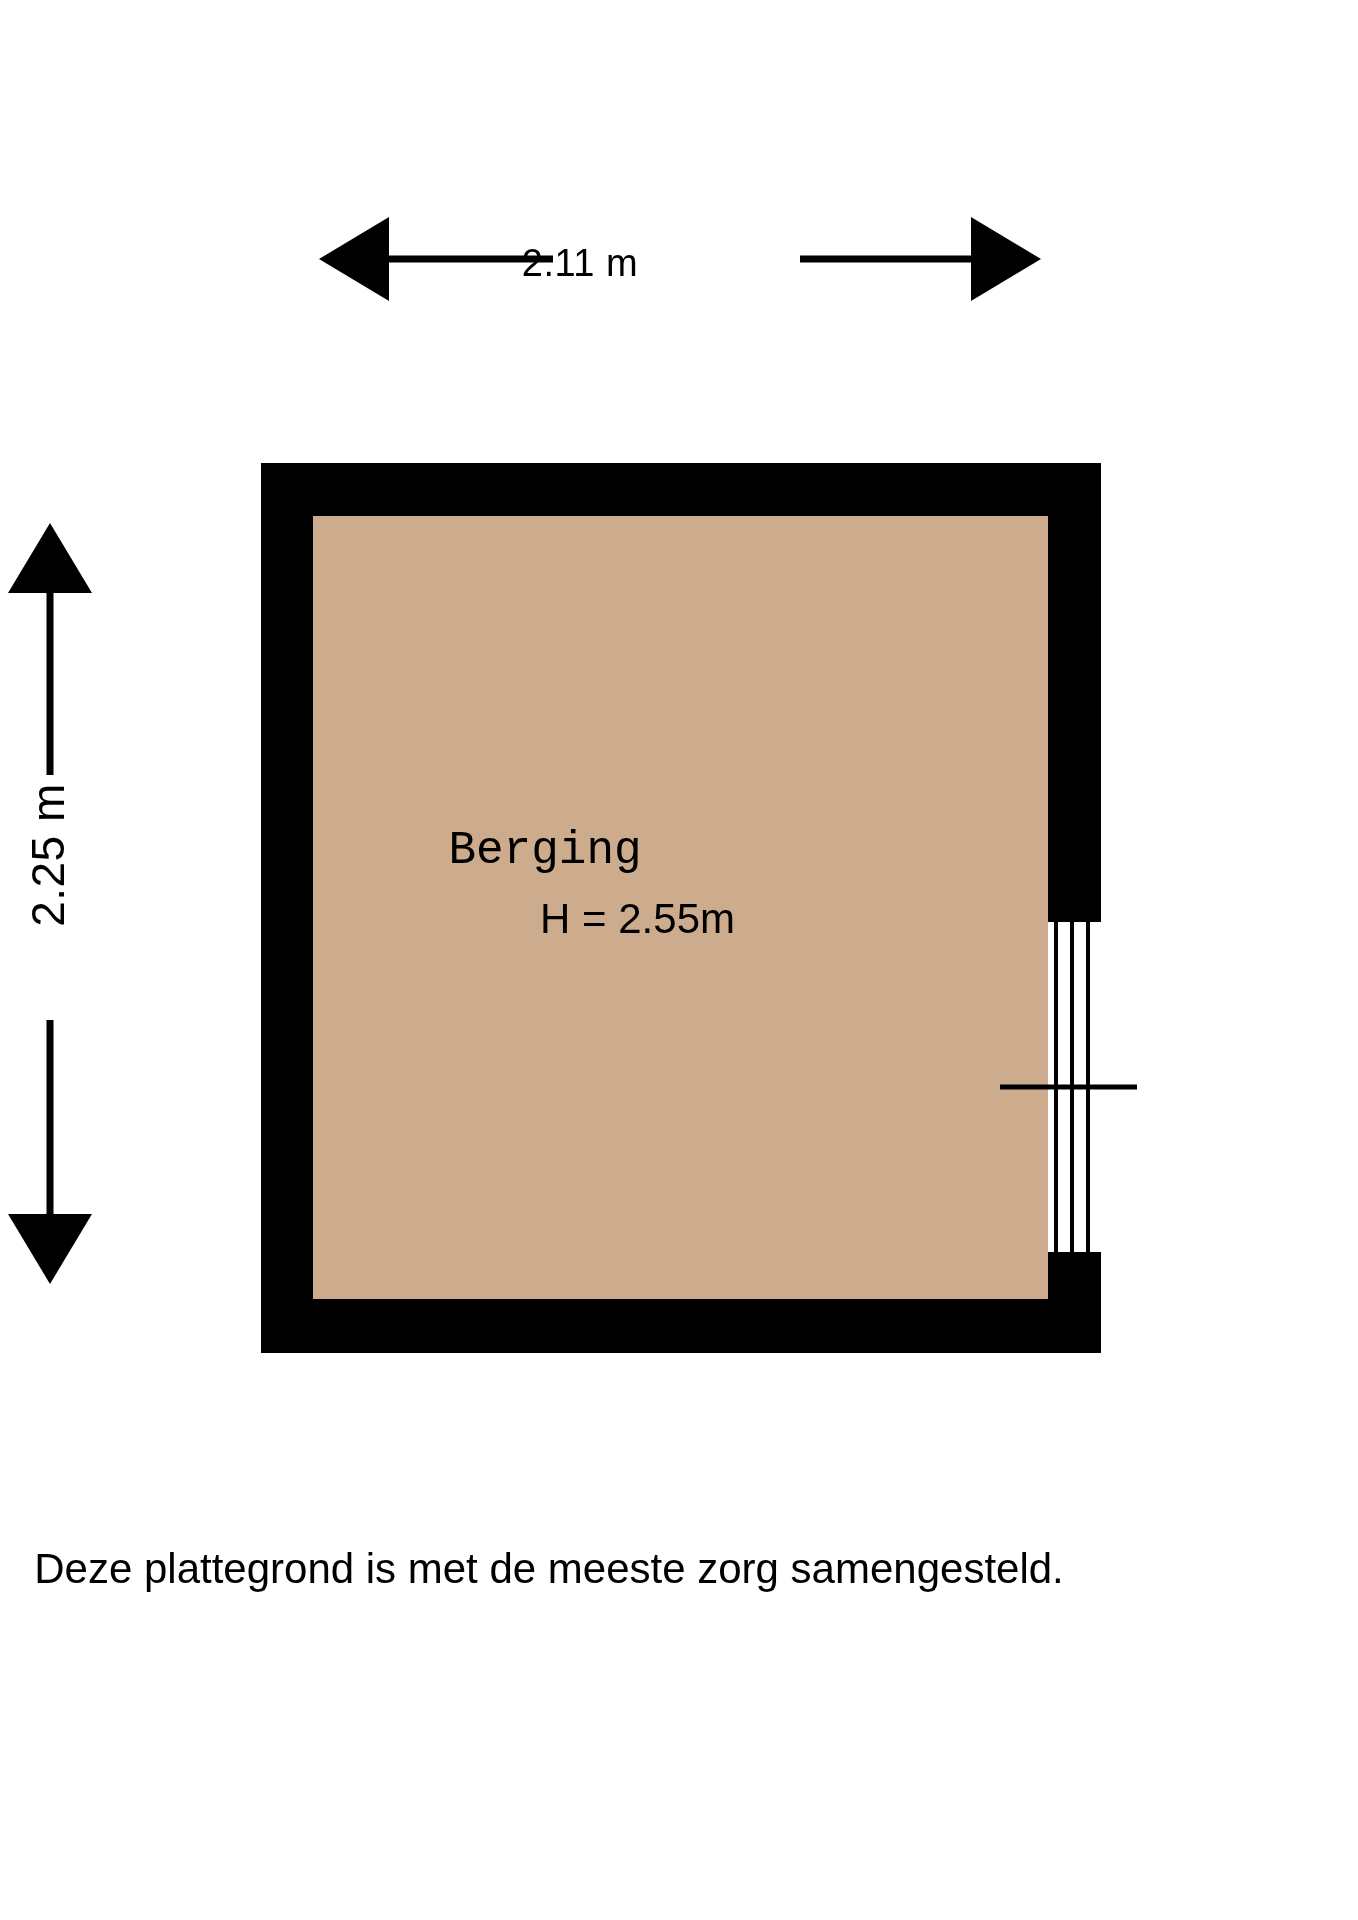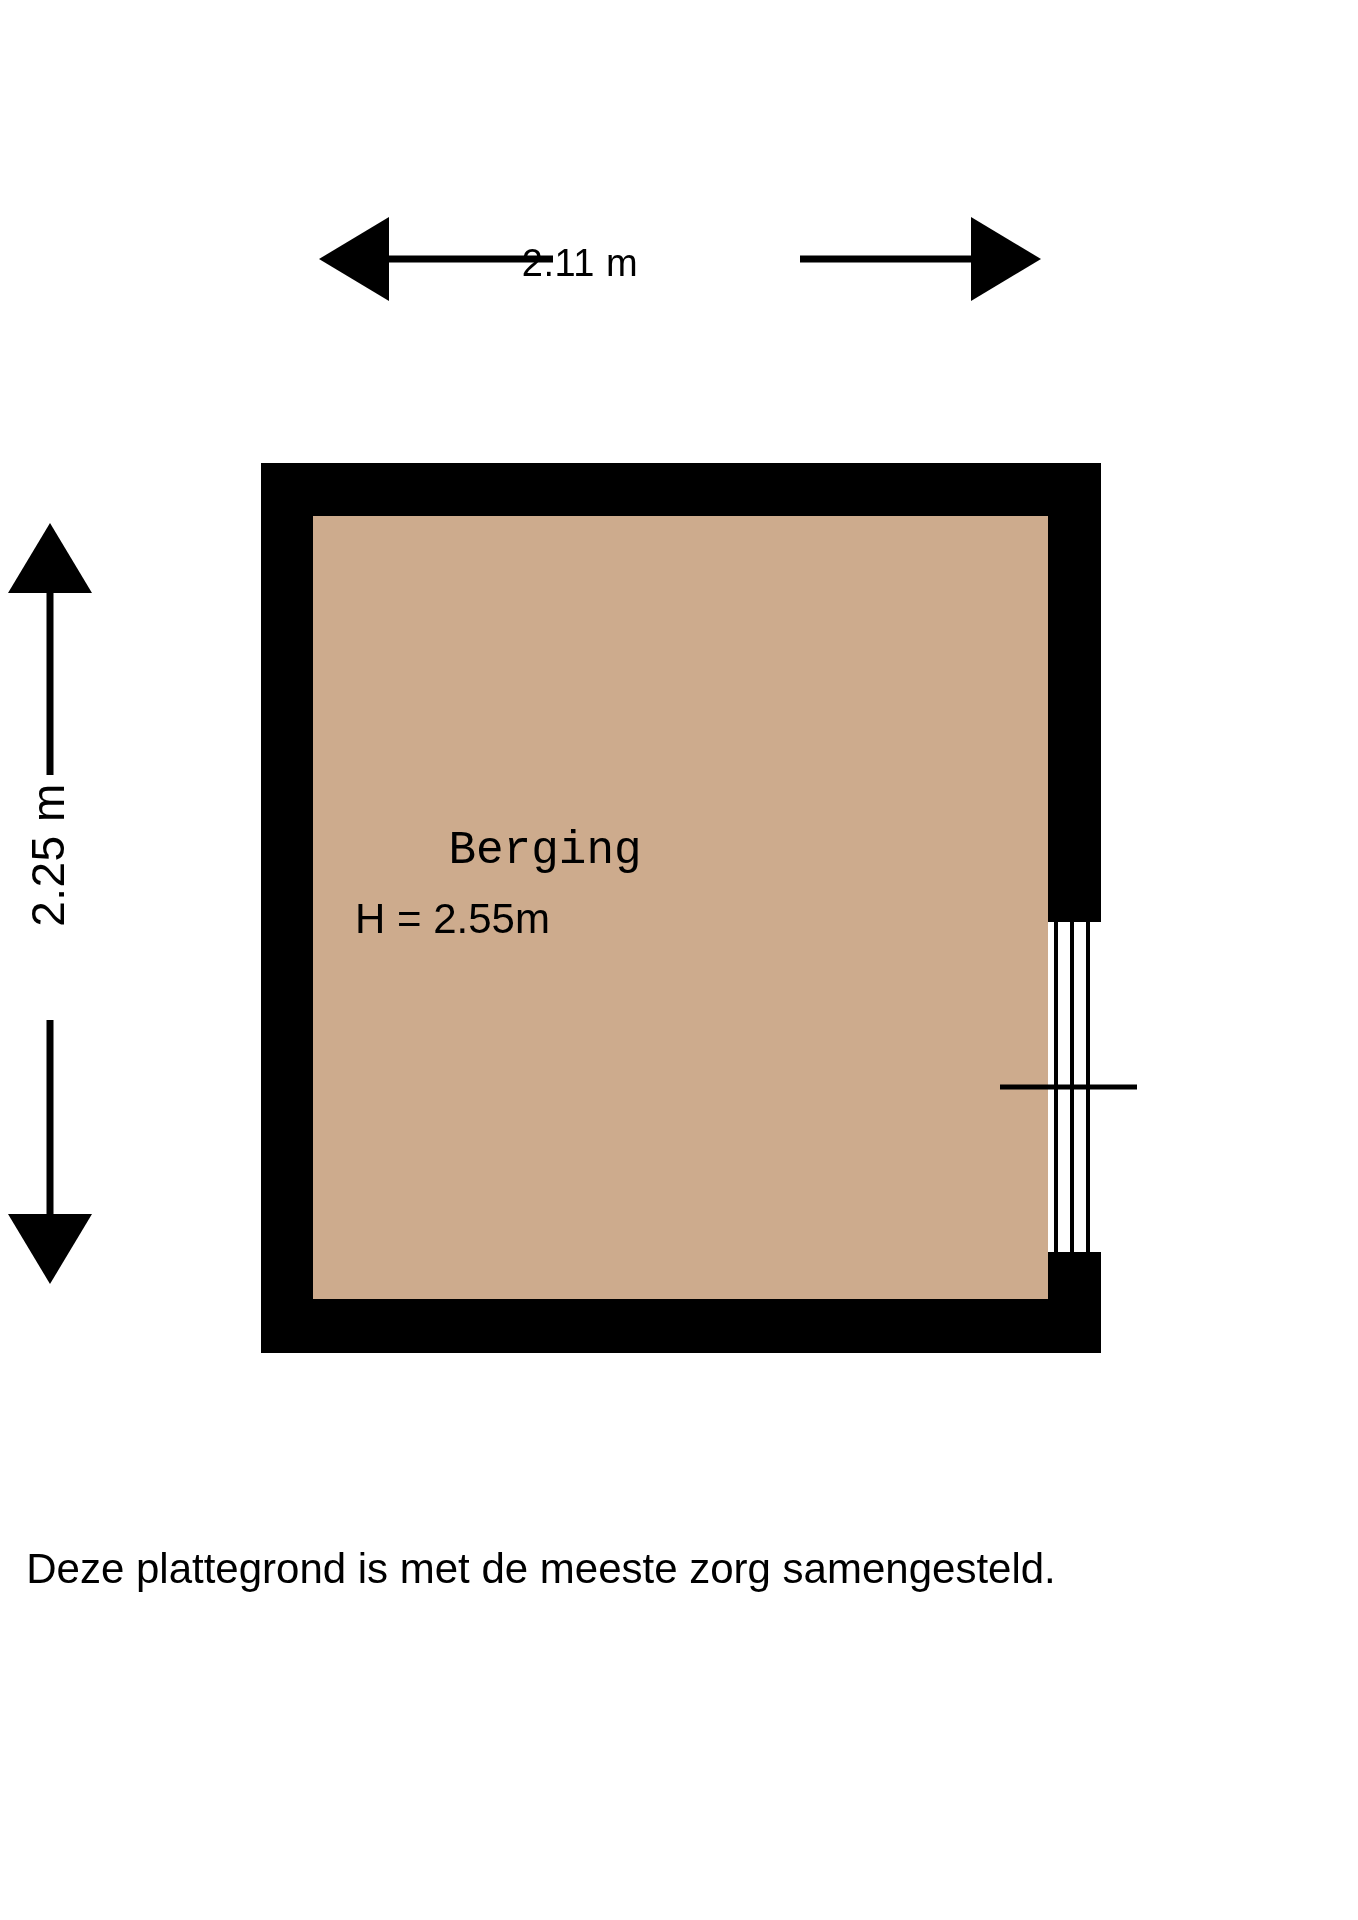--- a/index.html
+++ b/index.html
@@ -60,29 +60,29 @@
     text-align: center;
     font-size: 46px;
     white-space: nowrap;
     font-family: Liberation Mono, monospace;
   }
   .room-height {
     position: absolute;
     left: 355px;
     top: 895px;
     width: 380px;
-    text-align: left;
+    text-align: right;
     font-size: 42px;
     white-space: nowrap;
   }
 
   
   .disclaimer {
     position: absolute;
-    left: 0;
+    left: 8px;
     top: 1540px;
     width: 1082px;
     text-align: center;
     font-size: 42px;
     line-height: 58px;
   }
   .disclaimer div {
     white-space: nowrap;
   }
 </style>

